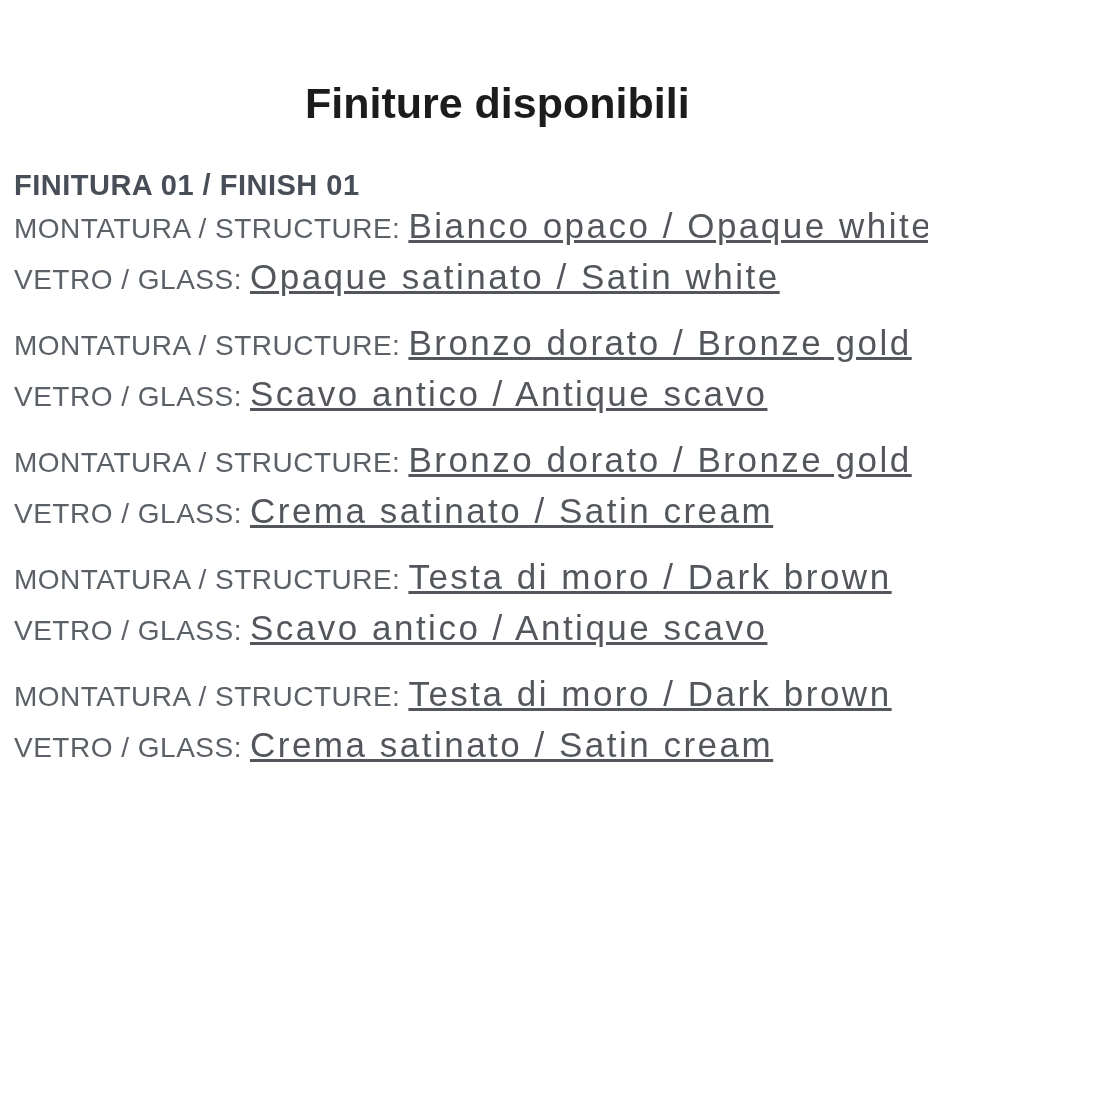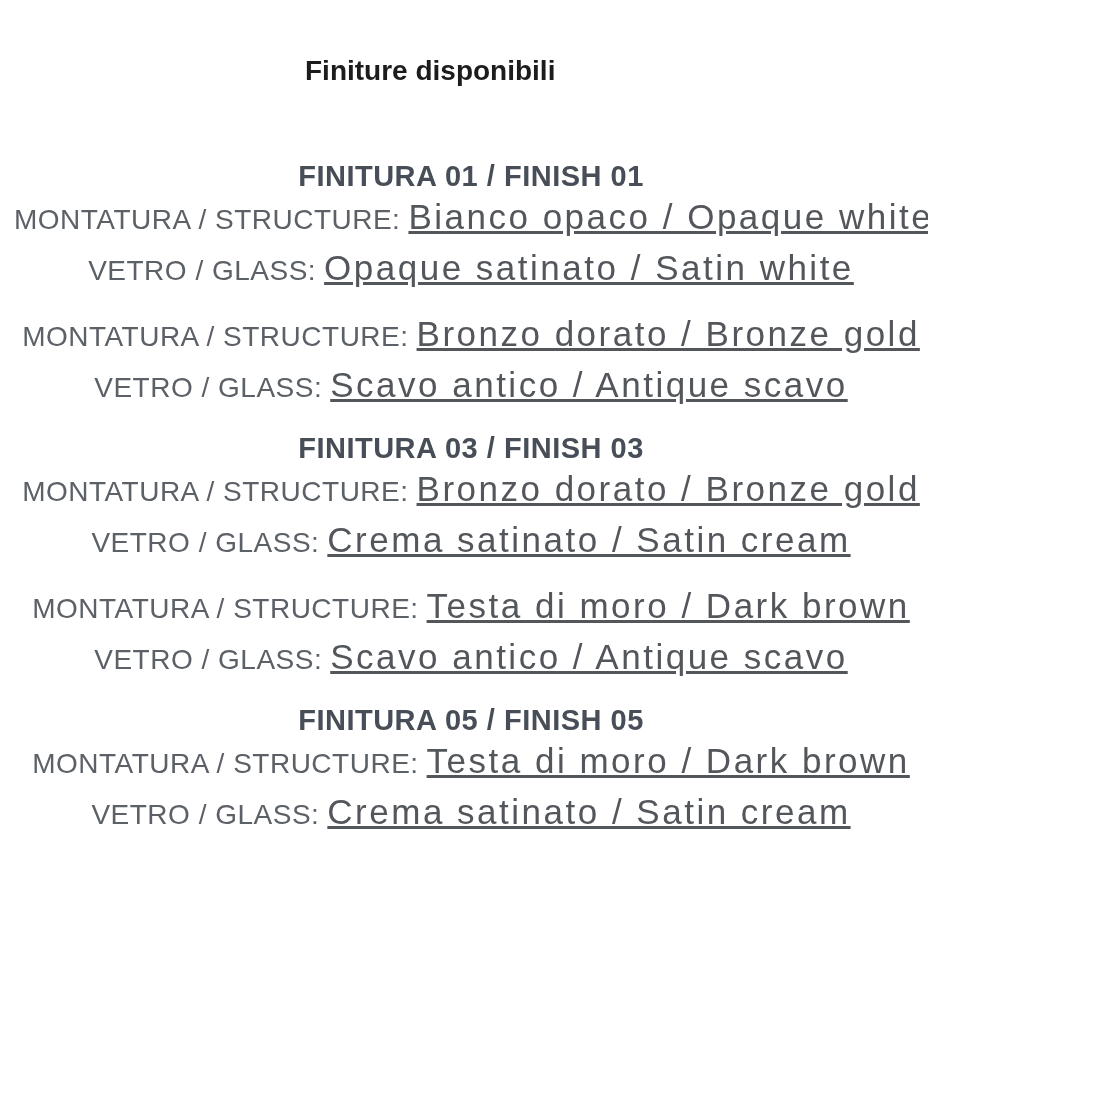--- a/index.html
+++ b/index.html
@@ -12,36 +12,35 @@
   html,body{margin:0;padding:0;}
   body{
     width:1100px;height:1100px;
     background:var(--c-bg);
     font-family:"Liberation Sans", sans-serif;
     position:relative;
     overflow:hidden;
   }
   .page-title{
     position:absolute;
-    left:305px;top:32px;
-    font-size:28px;
+    left:305px;top:54px;
+    font-size:43px;
     line-height:40px;
     color:var(--c-title);
     letter-spacing:0px;
     white-space:nowrap;
   }
   .finishes{
     position:absolute;
     left:14px;top:153px;
     width:914px;
     overflow:hidden;
   }
   .finish-block{
-    margin:4px 0 15px 0;
-    text-align:center;
+    margin:13px 0 15px 0;
   }
   .finish-header{
     font-size:29px;
     font-weight:bold;
     letter-spacing:0.5px;
     line-height:38px;
     color:var(--c-header);
     white-space:nowrap;
   }
   .finish-line{
@@ -73,29 +72,27 @@
     <div class="finish-line"><span class="finish-label">MONTATURA / STRUCTURE:</span><span class="finish-value">Bianco opaco / Opaque white</span></div>
     <div class="finish-line"><span class="finish-label">VETRO / GLASS:</span><span class="finish-value">Opaque satinato / Satin white</span></div>
   </div>
 
   <div class="finish-block">
     <div class="finish-line"><span class="finish-label">MONTATURA / STRUCTURE:</span><span class="finish-value">Bronzo dorato / Bronze gold</span></div>
     <div class="finish-line"><span class="finish-label">VETRO / GLASS:</span><span class="finish-value">Scavo antico / Antique scavo</span></div>
   </div>
 
   <div class="finish-block">
-    <div class="finish-header">FINITURA 03 / FINISH 03</div>
     <div class="finish-line"><span class="finish-label">MONTATURA / STRUCTURE:</span><span class="finish-value">Bronzo dorato / Bronze gold</span></div>
     <div class="finish-line"><span class="finish-label">VETRO / GLASS:</span><span class="finish-value">Crema satinato / Satin cream</span></div>
   </div>
 
   <div class="finish-block">
     <div class="finish-line"><span class="finish-label">MONTATURA / STRUCTURE:</span><span class="finish-value">Testa di moro / Dark brown</span></div>
     <div class="finish-line"><span class="finish-label">VETRO / GLASS:</span><span class="finish-value">Scavo antico / Antique scavo</span></div>
   </div>
 
   <div class="finish-block">
-    <div class="finish-header">FINITURA 05 / FINISH 05</div>
     <div class="finish-line"><span class="finish-label">MONTATURA / STRUCTURE:</span><span class="finish-value">Testa di moro / Dark brown</span></div>
     <div class="finish-line"><span class="finish-label">VETRO / GLASS:</span><span class="finish-value">Crema satinato / Satin cream</span></div>
   </div>
 
 </div>
 
 </body></html>

